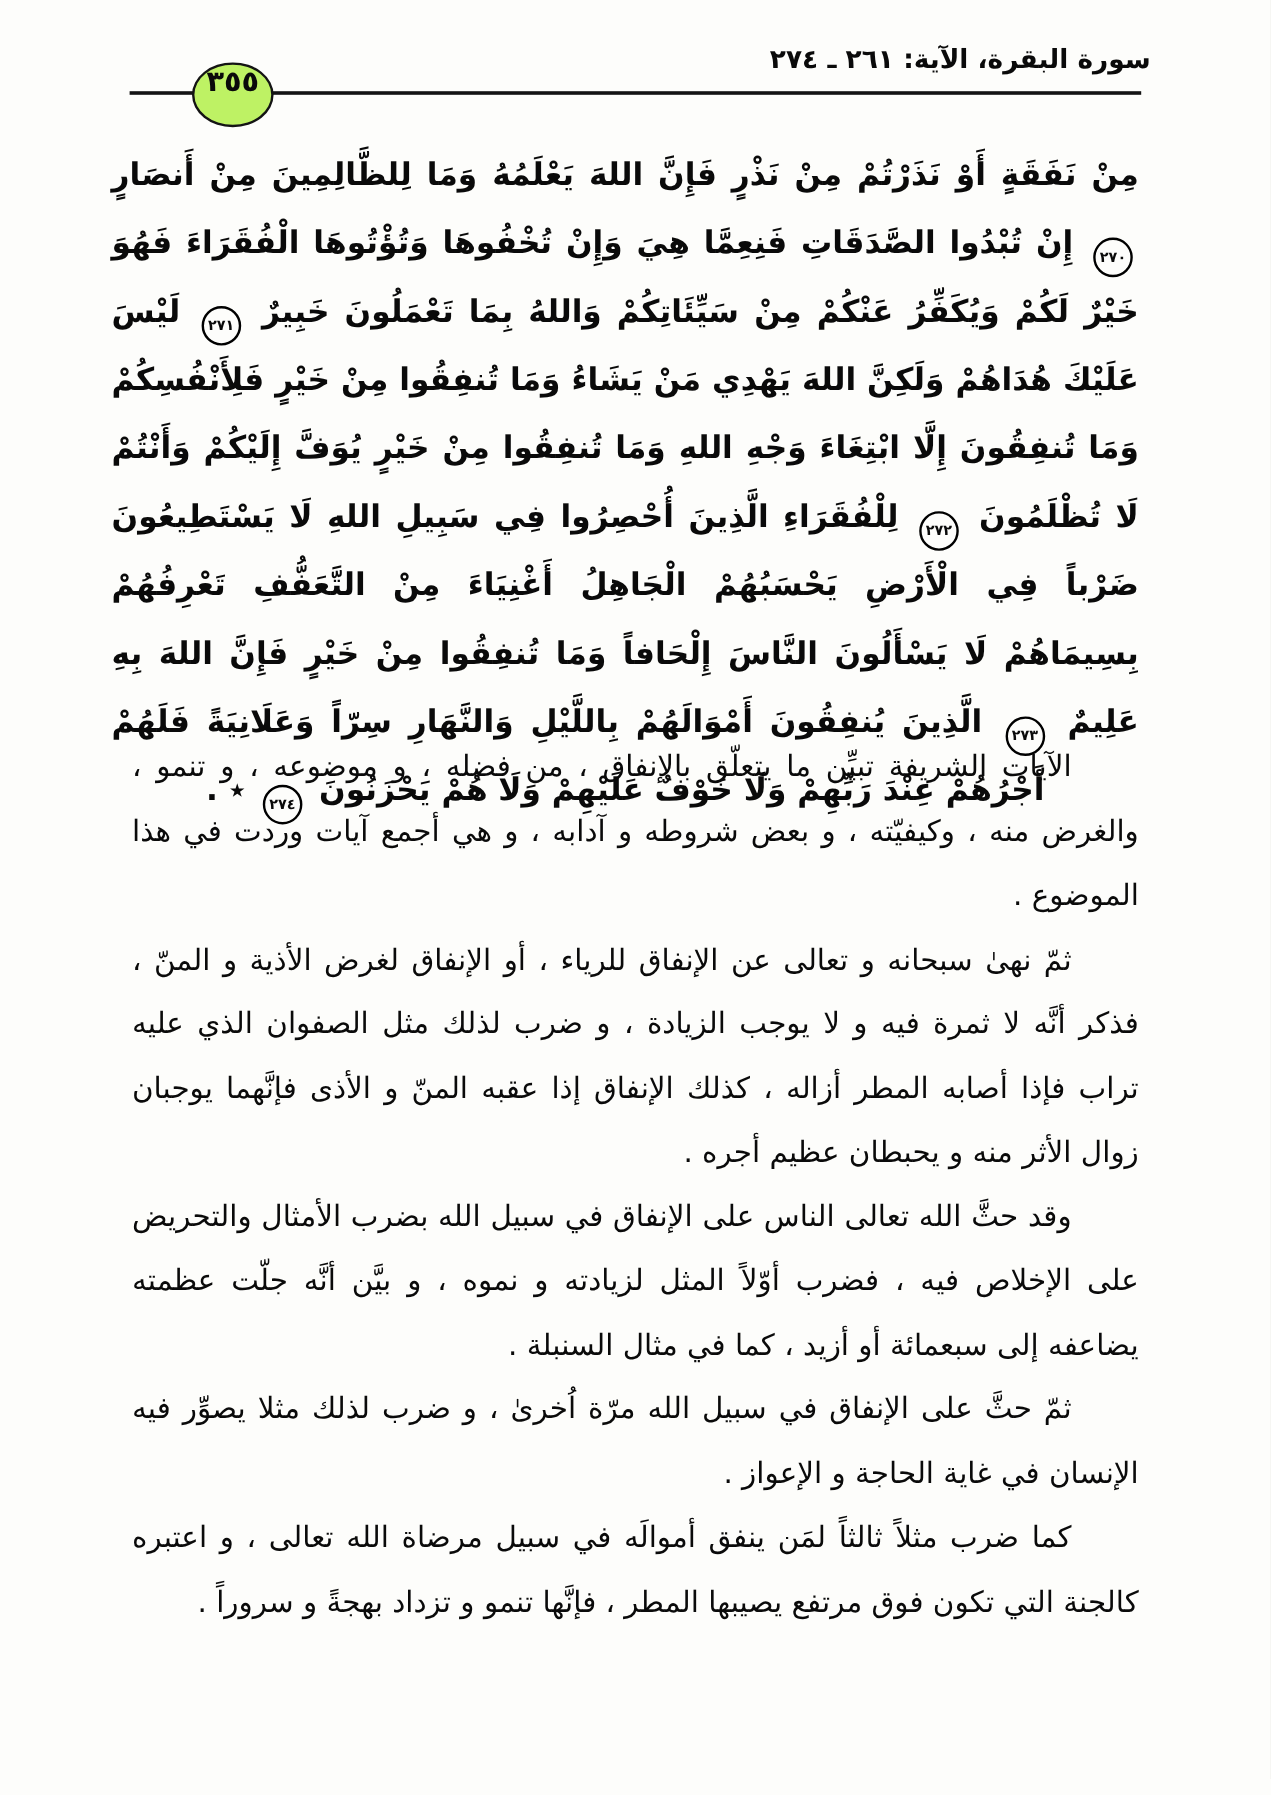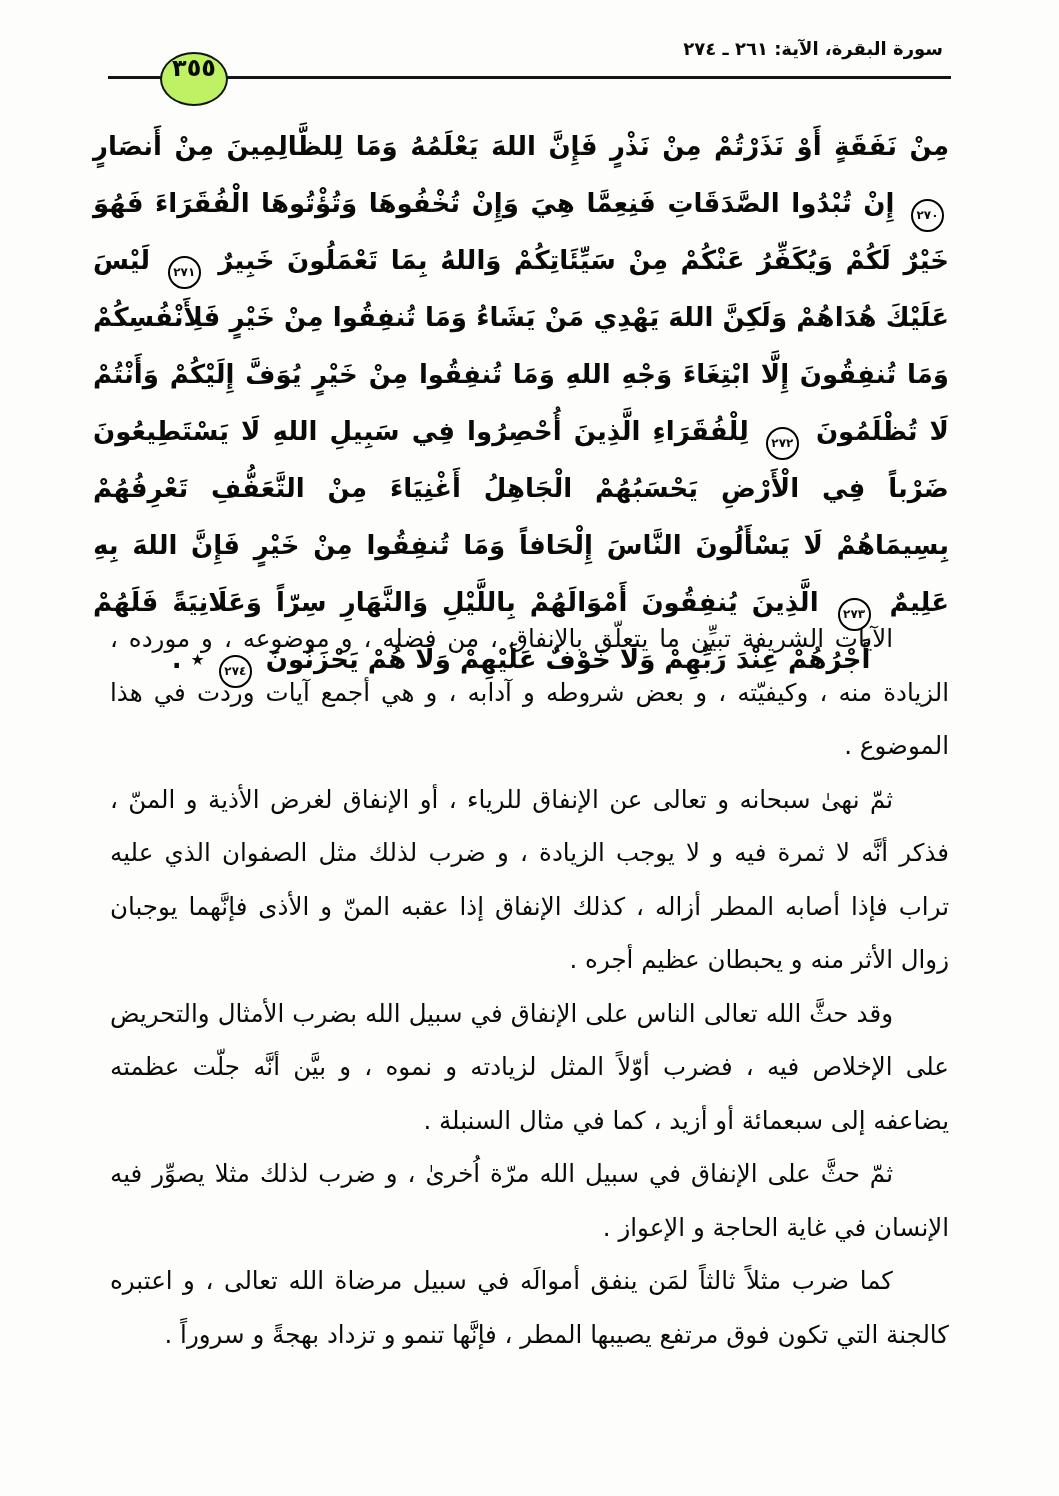--- a/index.html
+++ b/index.html
@@ -9,22 +9,22 @@
     margin:0 auto;
     background:#fdfdfb;
     color:#0a0a0a;
     direction:rtl;
     font-family:"DejaVu Sans", sans-serif;
     overflow:hidden;
     box-sizing:border-box;
   }
   
   .header-title{
-    position:absolute;top:38px;right:116px;
-    font-size:18px;font-weight:bold;
+    position:absolute;top:38px;right:100px;
+    font-size:22px;font-weight:bold;
     letter-spacing:0;
     white-space:nowrap;
   }
   .header-rule{
     position:absolute;top:76px;left:108px;right:108px;
     border-top:3px solid #141414;
   }
   .page-number-oval{
     position:absolute;left:52px;top:-27px;
     width:64px;height:50px;
@@ -71,20 +71,20 @@
 
   <div class="header-rule">
     <div class="page-number-oval">
       <span>٣٥٥</span>
     </div>
   </div>
 
   <div class="quran" id="quran-flow"><span>مِنْ نَفَقَةٍ أَوْ نَذَرْتُمْ مِنْ نَذْرٍ فَإِنَّ اللهَ يَعْلَمُهُ وَمَا لِلظَّالِمِينَ مِنْ أَنصَارٍ</span> <span class="verse-badge">٢٧٠</span> <span>إِنْ تُبْدُوا الصَّدَقَاتِ فَنِعِمَّا هِيَ وَإِنْ تُخْفُوهَا وَتُؤْتُوهَا الْفُقَرَاءَ فَهُوَ خَيْرٌ لَكُمْ وَيُكَفِّرُ عَنْكُمْ مِنْ سَيِّئَاتِكُمْ وَاللهُ بِمَا تَعْمَلُونَ خَبِيرٌ</span> <span class="verse-badge">٢٧١</span> <span>لَيْسَ عَلَيْكَ هُدَاهُمْ وَلَكِنَّ اللهَ يَهْدِي مَنْ يَشَاءُ وَمَا تُنفِقُوا مِنْ خَيْرٍ فَلِأَنْفُسِكُمْ وَمَا تُنفِقُونَ إِلَّا ابْتِغَاءَ وَجْهِ اللهِ وَمَا تُنفِقُوا مِنْ خَيْرٍ يُوَفَّ إِلَيْكُمْ وَأَنْتُمْ لَا تُظْلَمُونَ</span> <span class="verse-badge">٢٧٢</span> <span>لِلْفُقَرَاءِ الَّذِينَ أُحْصِرُوا فِي سَبِيلِ اللهِ لَا يَسْتَطِيعُونَ ضَرْباً فِي الْأَرْضِ يَحْسَبُهُمْ الْجَاهِلُ أَغْنِيَاءَ مِنْ التَّعَفُّفِ تَعْرِفُهُمْ بِسِيمَاهُمْ لَا يَسْأَلُونَ النَّاسَ إِلْحَافاً وَمَا تُنفِقُوا مِنْ خَيْرٍ فَإِنَّ اللهَ بِهِ عَلِيمٌ</span> <span class="verse-badge">٢٧٣</span> <span>الَّذِينَ يُنفِقُونَ أَمْوَالَهُمْ بِاللَّيْلِ وَالنَّهَارِ سِرّاً وَعَلَانِيَةً فَلَهُمْ أَجْرُهُمْ عِنْدَ رَبِّهِمْ وَلَا خَوْفٌ عَلَيْهِمْ وَلَا هُمْ يَحْزَنُونَ</span> <span class="verse-badge">٢٧٤</span> <span>٭ .</span> </div>
 
   <div class="commentary" id="commentary-flow">
-      <p>الآيات الشريفة تبيِّن ما يتعلّق بالإنفاق ، من فضله ، و موضوعه ، و مورده ، الزيادة منه ، وكيفيّته ، و بعض شروطه و آدابه ، و هي أجمع آيات وردت في هذا الموضوع .</p>
+      <p>الآيات الشريفة تبيِّن ما يتعلّق بالإنفاق ، من فضله ، و موضوعه ، و تنمو ، والغرض منه ، وكيفيّته ، و بعض شروطه و آدابه ، و هي أجمع آيات وردت في هذا الموضوع .</p>
       <p>ثمّ نهىٰ سبحانه و تعالى عن الإنفاق للرياء ، أو الإنفاق لغرض الأذية و المنّ ، فذكر أنَّه لا ثمرة فيه و لا يوجب الزيادة ، و ضرب لذلك مثل الصفوان الذي عليه تراب فإذا أصابه المطر أزاله ، كذلك الإنفاق إذا عقبه المنّ و الأذى فإنَّهما يوجبان زوال الأثر منه و يحبطان عظيم أجره .</p>
       <p>وقد حثَّ الله تعالى الناس على الإنفاق في سبيل الله بضرب الأمثال والتحريض على الإخلاص فيه ، فضرب أوّلاً المثل لزيادته و نموه ، و بيَّن أنَّه جلّت عظمته يضاعفه إلى سبعمائة أو أزيد ، كما في مثال السنبلة .</p>
       <p>ثمّ حثَّ على الإنفاق في سبيل الله مرّة اُخرىٰ ، و ضرب لذلك مثلا يصوِّر فيه الإنسان في غاية الحاجة و الإعواز .</p>
       <p>كما ضرب مثلاً ثالثاً لمَن ينفق أموالَه في سبيل مرضاة الله تعالى ، و اعتبره كالجنة التي تكون فوق مرتفع يصيبها المطر ، فإنَّها تنمو و تزداد بهجةً و سروراً .</p>
     </div>
 
 </div>
 
 </body></html>

